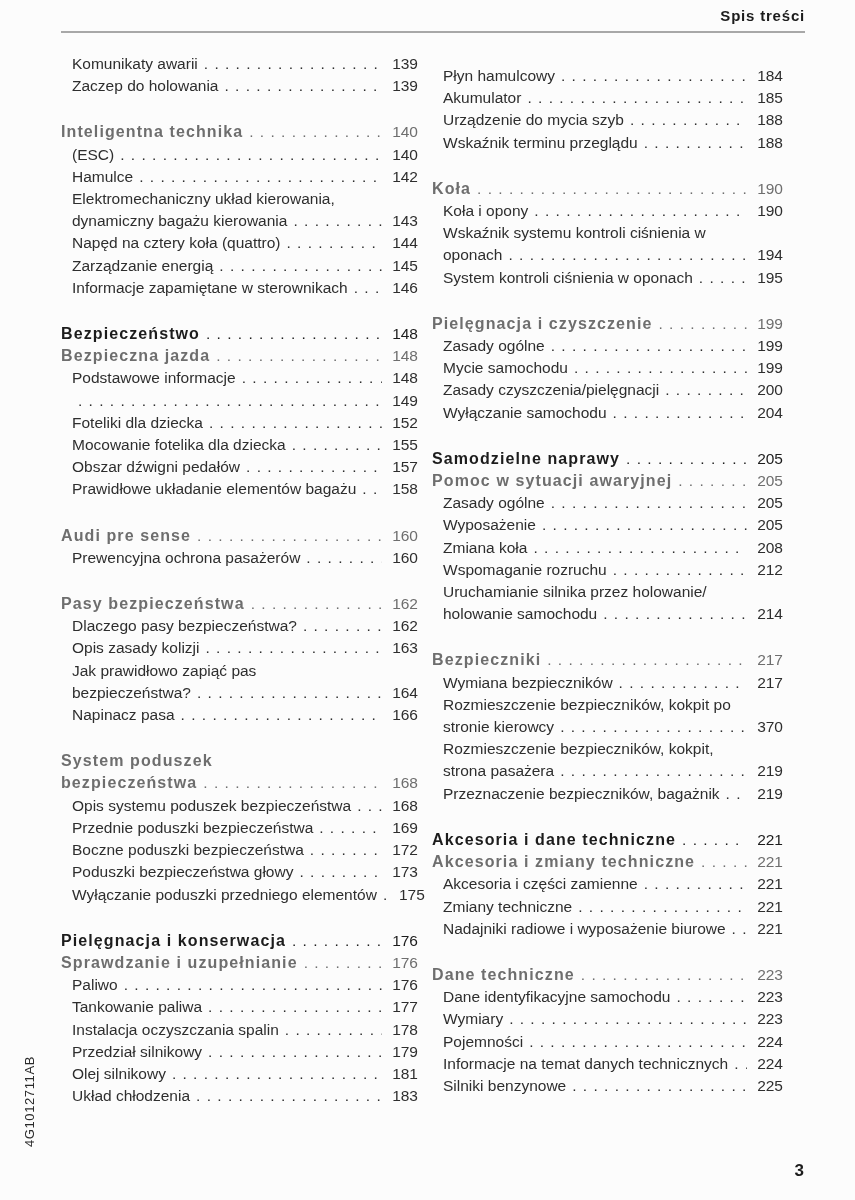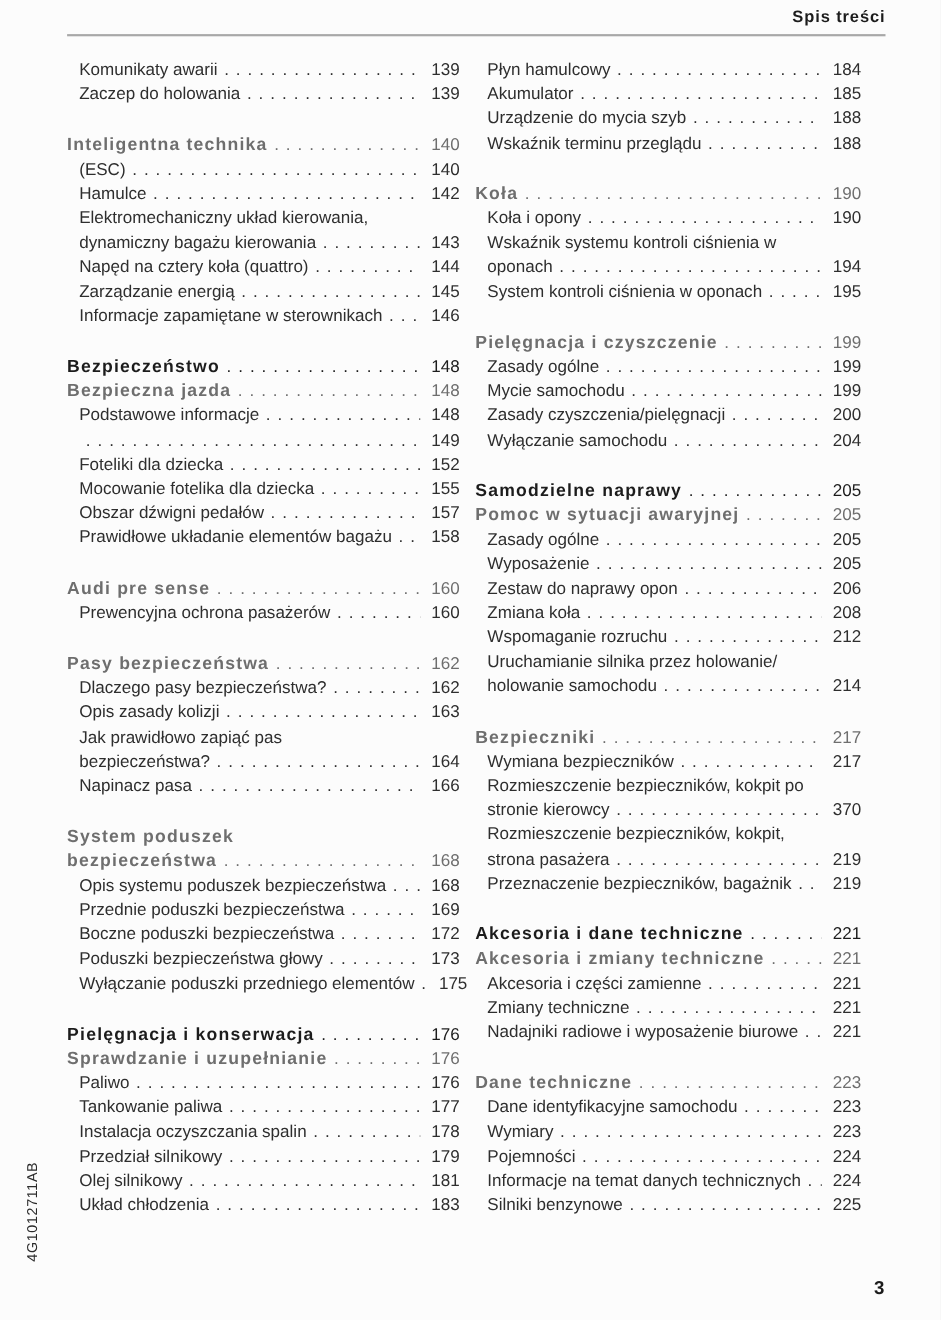--- a/index.html
+++ b/index.html
@@ -27,21 +27,21 @@
     top:31px;left:61px;width:744px;height:2px;
     background:var(--c-rule,#a8a8a8);
   }
   .columns{
     position:absolute;
     top:53px;left:61px;width:742px;
     display:flex;gap:14px;
   }
   .col{min-width:0;}
   .col-left{width:357px;}
-  .col-right{width:351px;}
+  .col-right{width:351px;margin-top:12px;}
   .group + .group{margin-top:24px;}
   .entry{font-size:15.5px;color:var(--c-item,#2e2e2e);}
   .entry .row{display:flex;align-items:baseline;line-height:22.2px;}
   .entry .wrap-line{line-height:22.2px;white-space:nowrap;}
   .entry .label{white-space:nowrap;flex:0 0 auto;}
   .entry.item .row,
   .entry.item .wrap-line{padding-left:11px;}
   .entry.chapter{color:var(--c-chapter,#6e6e6e);font-weight:700;letter-spacing:1.1px;font-size:16px;}
   .entry.part{color:var(--c-part,#1c1c1c);font-weight:700;letter-spacing:1.1px;font-size:16px;}
   .leader{
@@ -490,27 +490,20 @@
           </div>
           <div class="entry item">
             <div class="row">
               <span class="label">Wyposażenie</span>
               <span class="leader"></span>
               <span class="num">205</span>
             </div>
           </div>
           <div class="entry item">
             <div class="row">
-              <span class="label">Zestaw do naprawy opon</span>
-              <span class="leader"></span>
-              <span class="num">206</span>
-            </div>
-          </div>
-          <div class="entry item">
-            <div class="row">
               <span class="label">Zmiana koła</span>
               <span class="leader"></span>
               <span class="num">208</span>
             </div>
           </div>
           <div class="entry item">
             <div class="row">
               <span class="label">Wspomaganie rozruchu</span>
               <span class="leader"></span>
               <span class="num">212</span>

